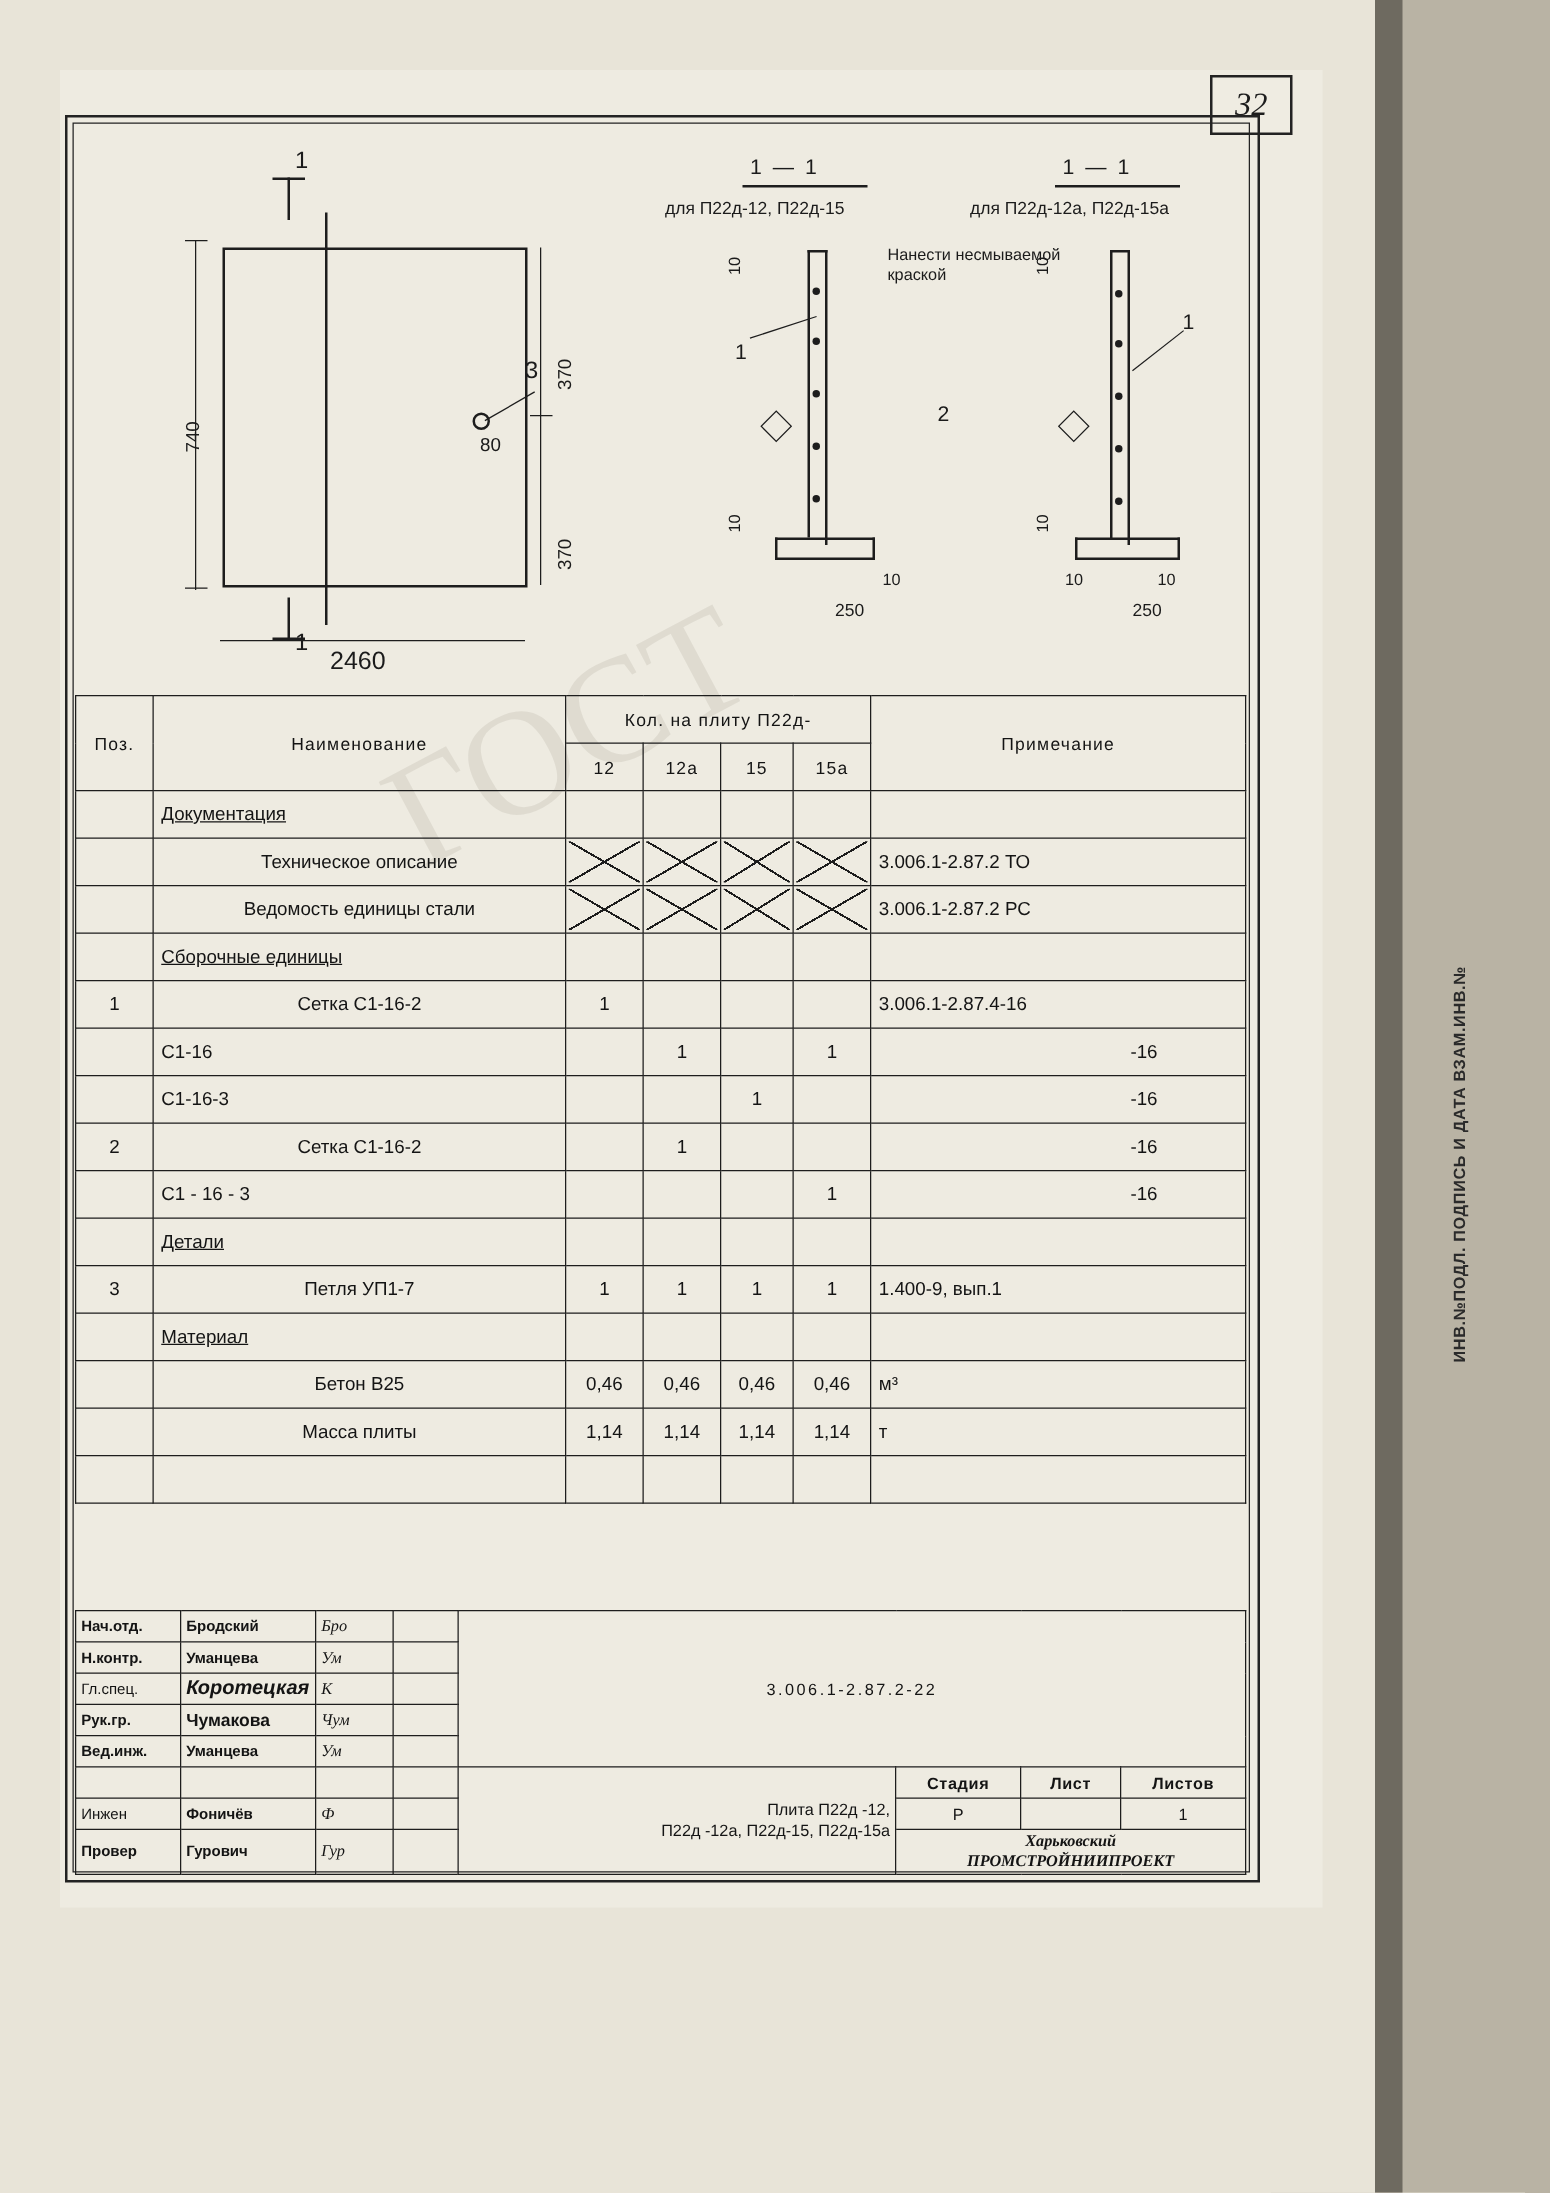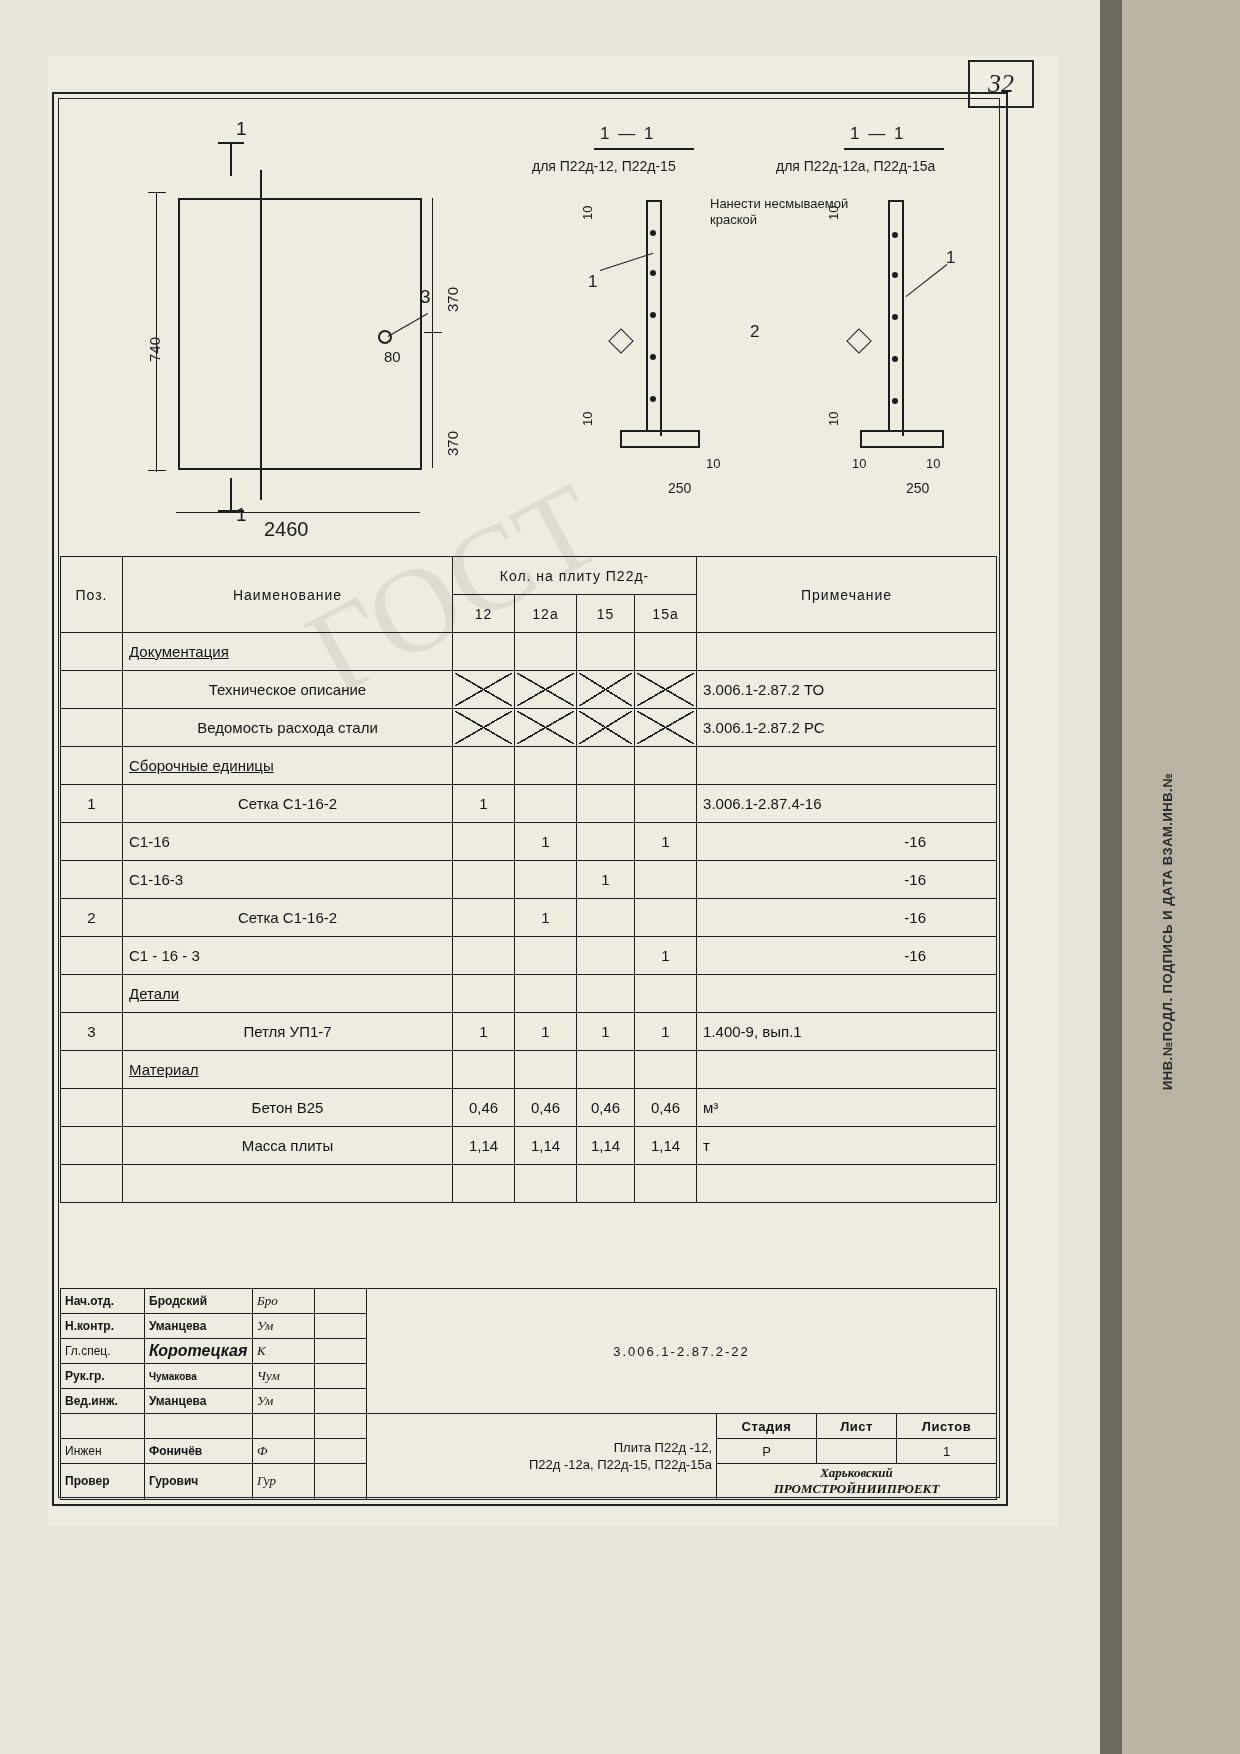--- a/index.html
+++ b/index.html
@@ -295,21 +295,21 @@
           <td class="c"></td>
           <td class="l indent1">Техническое описание</td>
           <td class="c xcell"></td>
           <td class="c xcell"></td>
           <td class="c xcell"></td>
           <td class="c xcell"></td>
           <td class="l">3.006.1-2.87.2  ТО</td>
         </tr>
         <tr>
           <td class="c"></td>
-          <td class="l indent1">Ведомость расхода стали</td>
+          <td class="l indent1">Ведомость единицы стали</td>
           <td class="c xcell"></td>
           <td class="c xcell"></td>
           <td class="c xcell"></td>
           <td class="c xcell"></td>
           <td class="l">3.006.1-2.87.2  РС</td>
         </tr>
         <tr>
           <td class="c"></td>
           <td class="l indent2"><span class="u">Сборочные единицы</span></td>
           <td class="c"></td>
@@ -447,21 +447,21 @@
             <td></td>
           </tr>
           <tr>
             <td style="font-weight: normal; font-size: 12px;">Гл.спец.</td>
             <td style="font-weight: bold; font-size: 16px; font-style: italic;">Коротецкая</td>
             <td class="sig">К</td>
             <td></td>
           </tr>
           <tr>
             <td style="font-weight: bold; font-size: 12px;">Рук.гр.</td>
-            <td style="font-weight: bold; font-size: 10px;">Чумакова</td>
+            <td style="font-weight: bold; font-size: 14px;">Чумакова</td>
             <td class="sig">Чум</td>
             <td></td>
           </tr>
           <tr>
             <td style="font-weight: bold; font-size: 12px;">Вед.инж.</td>
             <td style="font-weight: bold; font-size: 12px;">Уманцева</td>
             <td class="sig">Ум</td>
             <td></td>
           </tr>
           <tr>

